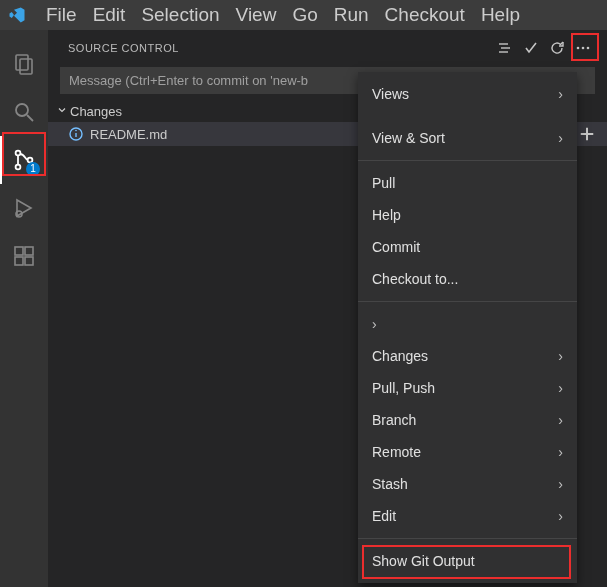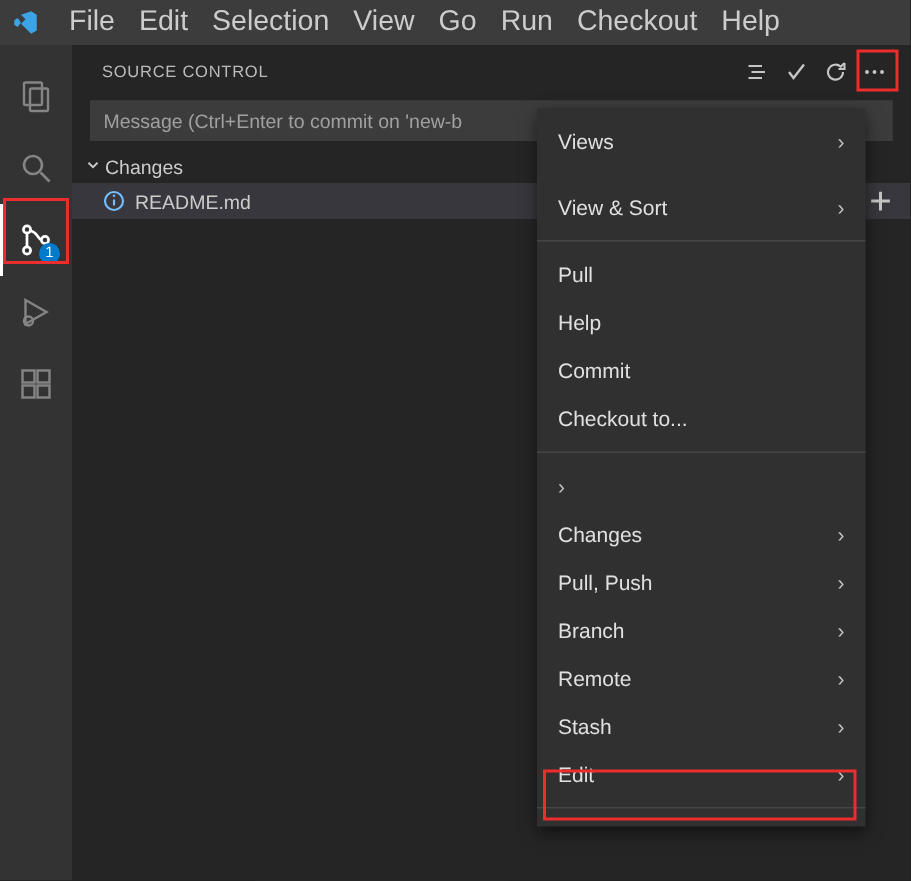--- a/index.html
+++ b/index.html
@@ -234,14 +234,17 @@
     </div>
   <div class="ctx-item">
       <span class="lbl">Stash</span>
       <span class="arrow">›</span>
     </div>
   <div class="ctx-item">
       <span class="lbl">Edit</span>
       <span class="arrow">›</span>
     </div>
   <div class="ctx-sep"></div>
+  <div class="ctx-item">
+      <span class="lbl">Show Git Output</span>
+    </div>
   <div class="red-highlight" style="left:4px; bottom:4px; width:209px; height:34px;"></div>
 </div>
 
 </body></html>

